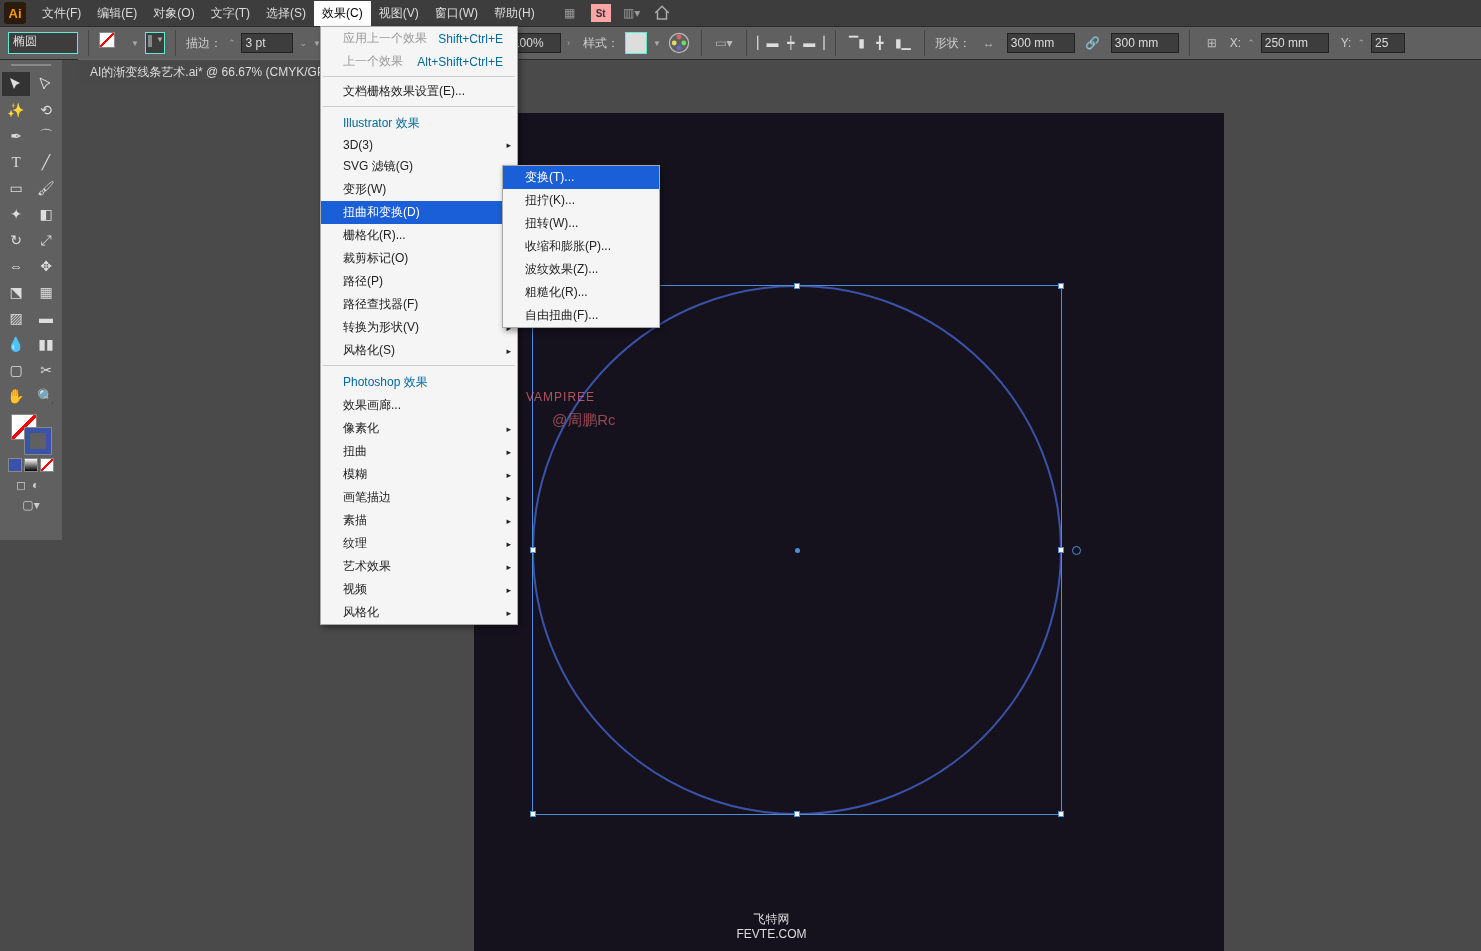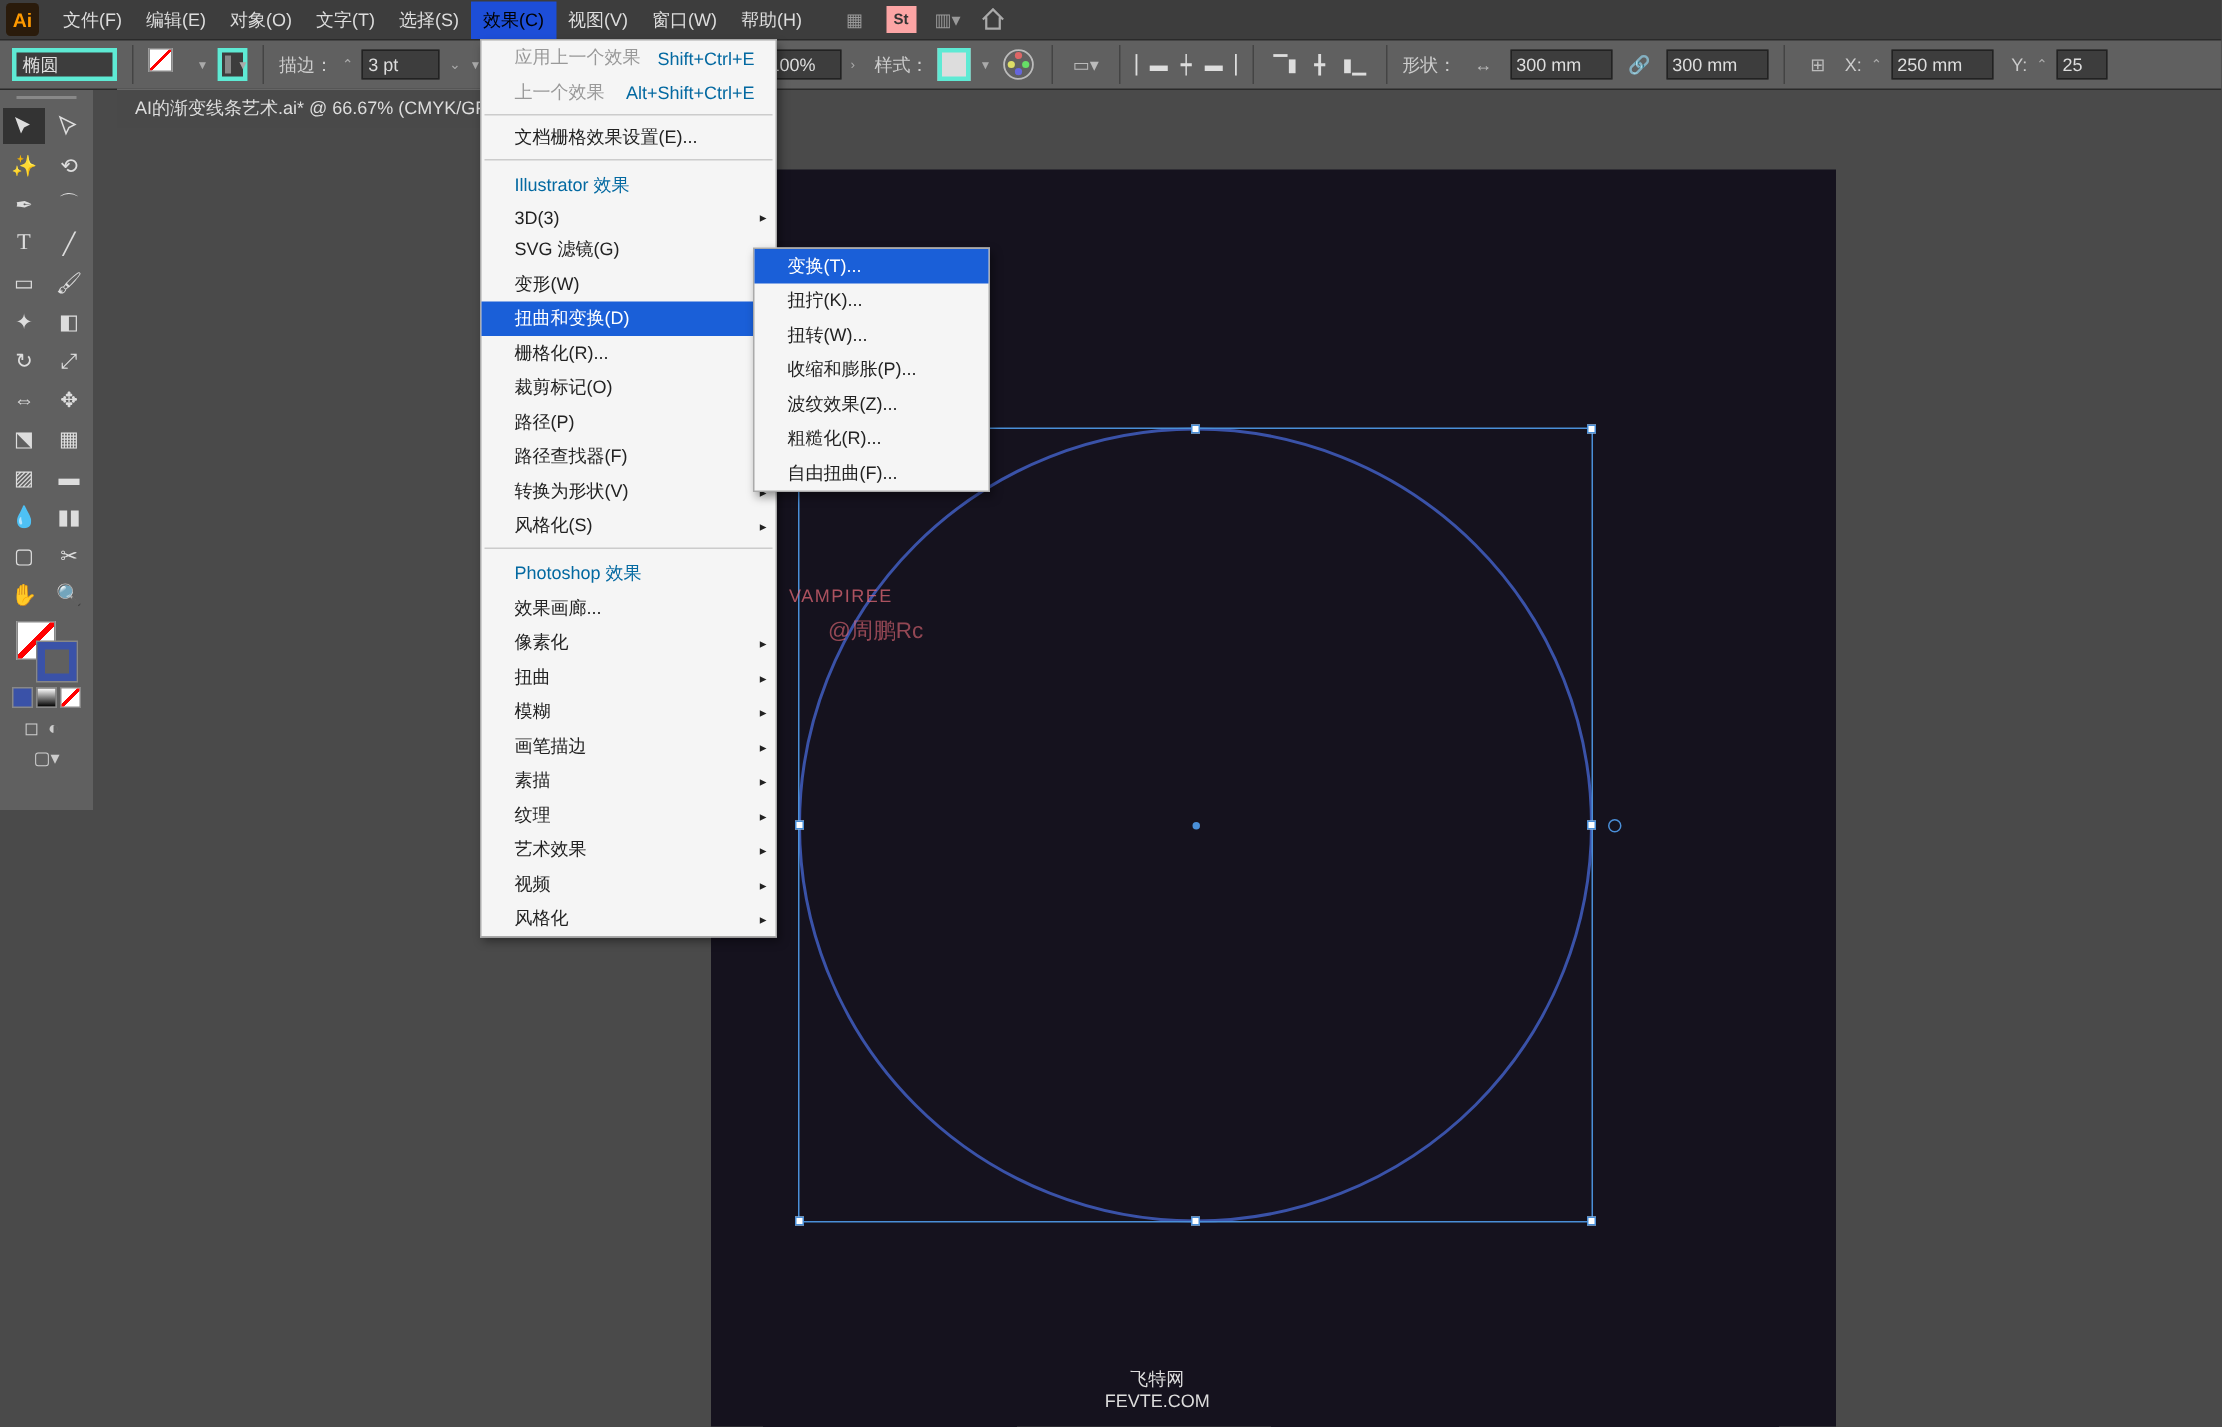--- a/index.html
+++ b/index.html
@@ -1,28 +1,28 @@
 <!DOCTYPE html>
 <html><head>
 <meta charset="utf-8">
 <style>
   *{margin:0;padding:0;box-sizing:border-box;font-family:"Microsoft YaHei",Arial,sans-serif;font-size:12px;user-select:none}
   body{background:#4a4a4a;width:1481px;height:951px;overflow:hidden;position:relative}
   .menubar{height:26px;background:#3d3d3d;display:flex;align-items:center;padding-left:4px;color:#ddd}
   .ai-logo{width:22px;height:22px;background:#2a1b0b;display:flex;align-items:center;justify-content:center;color:#ff9a00;font-weight:bold;font-size:13px;border-radius:3px;margin-right:8px}
   .menubar .mi{padding:4px 8px;cursor:default}
-  .menubar .mi.open{background:#1d4ed8;color:#000}
+  .menubar .mi.open{background:#ffffff;color:#000}
   .toolbar-icons{display:flex;align-items:center;gap:12px;margin-left:18px}
   .toolbar-icons .ico{width:18px;height:18px;color:#999;display:flex;align-items:center;justify-content:center}
   .ctrlbar{height:34px;background:#606060;display:flex;align-items:center;color:#ddd;padding-left:8px;gap:6px;border-bottom:1px solid #2a2a2a;border-top:1px solid #2a2a2a}
   .ctrl-label{color:#ccc}
   .fillstroke{width:26px;height:22px;position:relative}
   .fillstroke .fill{position:absolute;top:0;left:0;width:16px;height:16px;background:#fff;border:1px solid #888}
   .fillstroke .fill.red{background:linear-gradient(to bottom right,transparent 45%,red 45%,red 55%,transparent 55%),#fff}
-  .dd{height:22px;background:#3d3d3d;border:3px solid #5eead4;display:flex;align-items:center;padding:0 4px;color:#ddd;gap:4px}
+  .dd{height:22px;background:#3d3d3d;border:1px solid #5eead4;display:flex;padding:0 4px;color:#ddd;gap:4px}
   .dd .tri{font-size:8px;color:#aaa}
   .pipe{width:1px;height:26px;background:#444;margin:0 4px}
   .num-input{width:52px;height:20px;background:#3d3d3d;border:1px solid #222;color:#ddd;padding:0 3px;display:flex;align-items:center}
   .wide{width:68px}
   .iconbtn{width:24px;height:24px;display:flex;align-items:center;justify-content:center;color:#bbb}
   .tabbar{height:24px;background:#4a4a4a;display:flex;align-items:center}
   .expand-tab{width:8px;height:24px;background:#3a3a3a;display:flex;align-items:center;justify-content:center;color:#ccc;font-size:9px}
   .left-toolbar{position:absolute;left:0;top:60px;width:62px;background:#606060;height:480px;display:flex;flex-direction:column;align-items:center;padding-top:4px}
   .toolgrid{display:grid;grid-template-columns:28px 28px;grid-auto-rows:24px;gap:2px}
   .tool{display:flex;align-items:center;justify-content:center;color:#ddd;font-size:14px}

